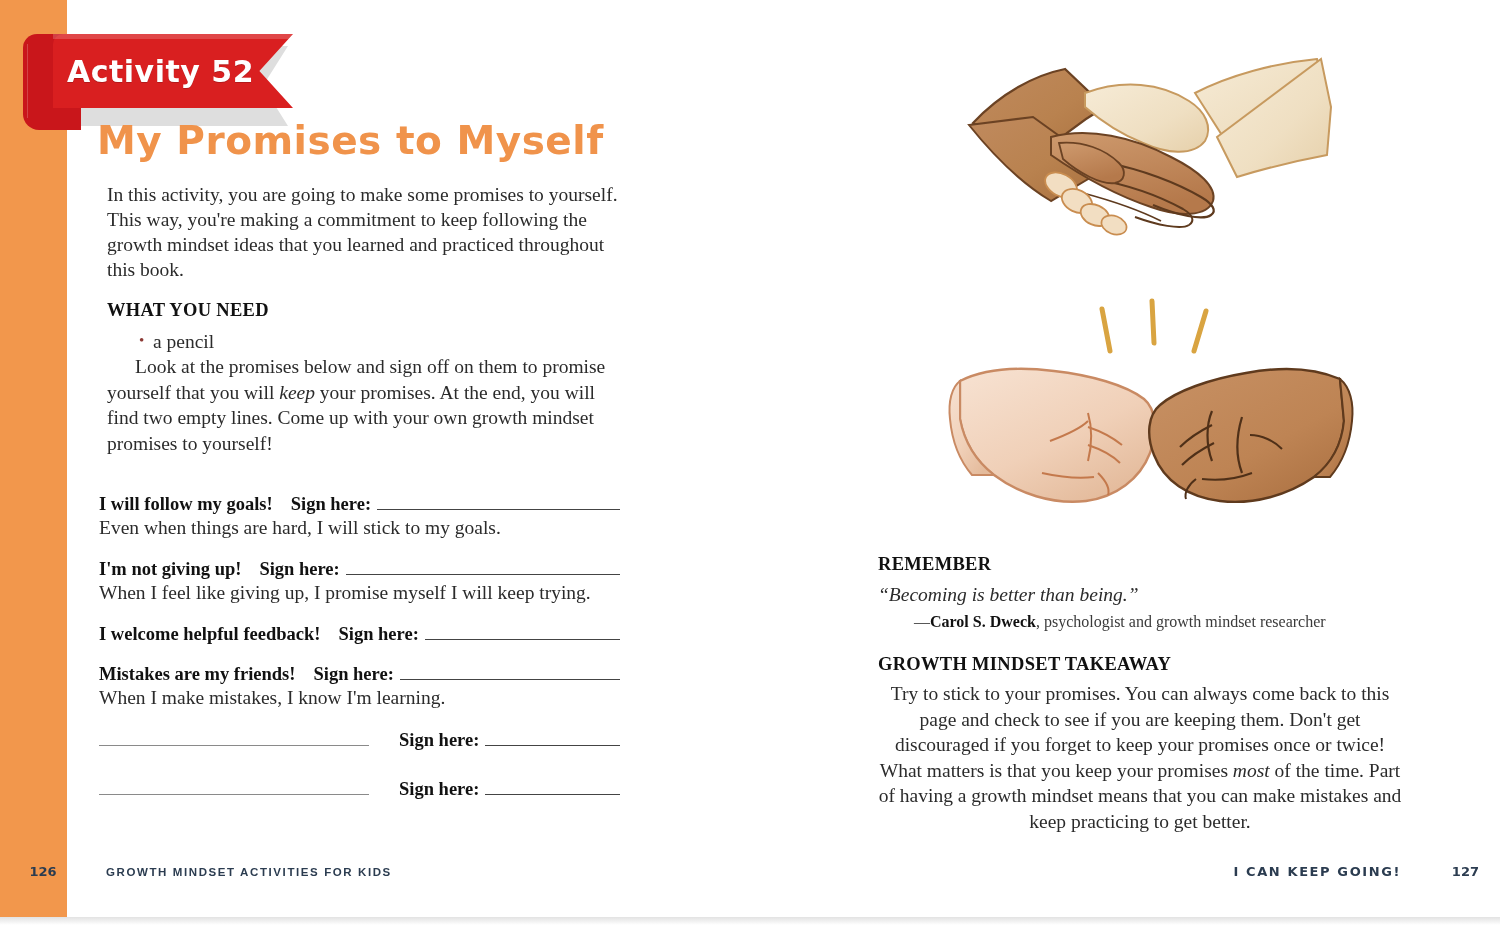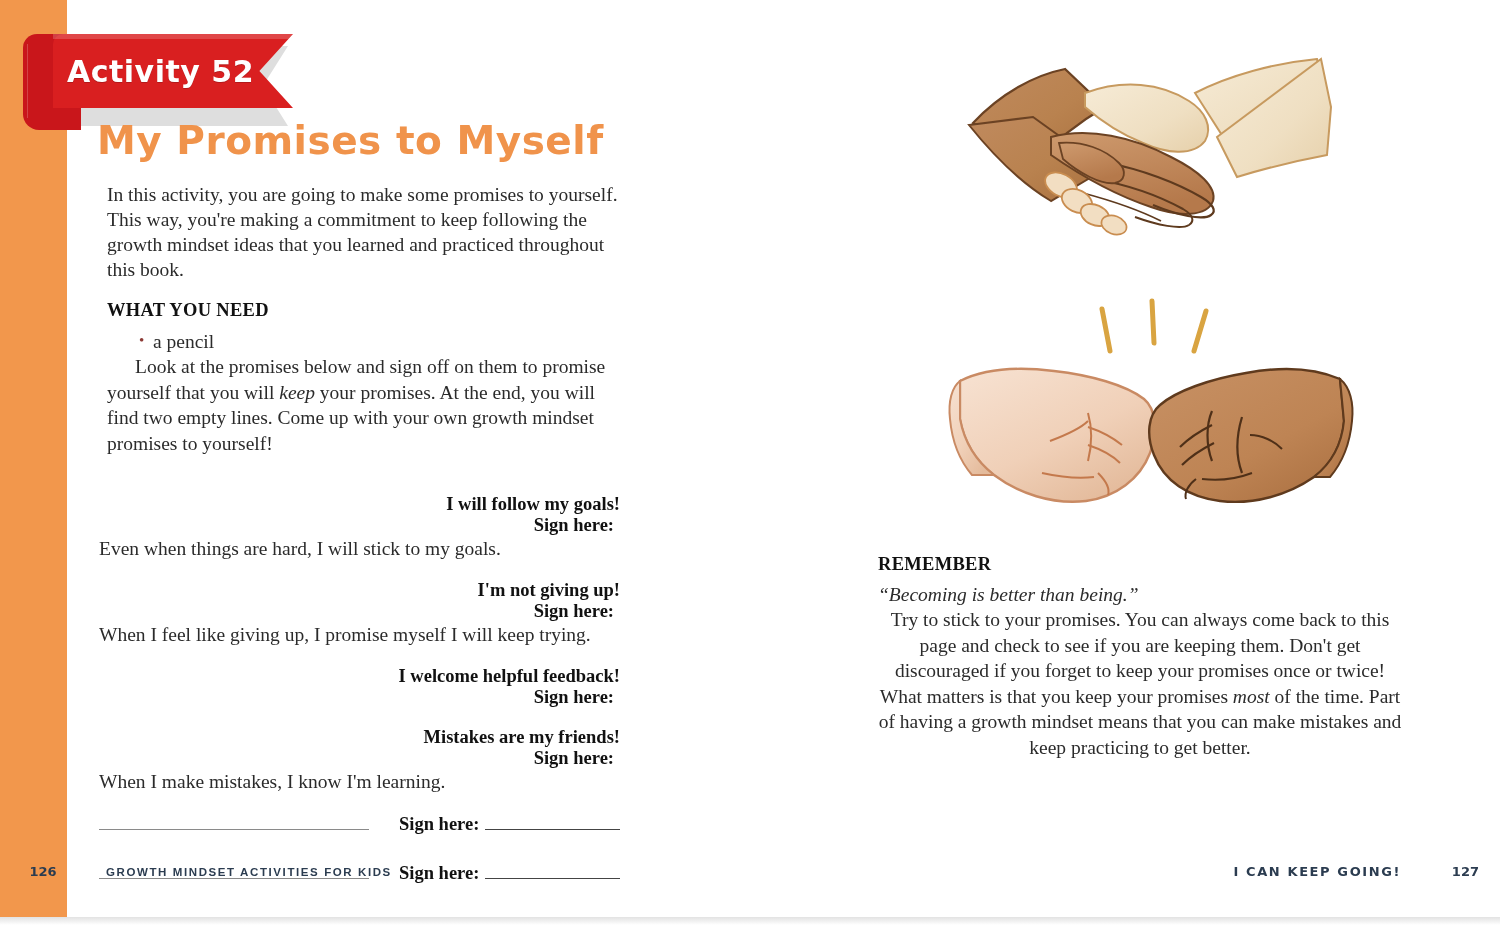--- a/index.html
+++ b/index.html
@@ -183,23 +183,22 @@
   
   .promises {
     position: absolute;
     left: 99px;
     top: 494px;
     width: 521px;
   }
   .promise-block { margin-bottom: 19px; }
   .promise-row {
     display: flex;
-    align-items: flex-end;
+    align-items: center;
     width: 100%;
-    flex-direction: column;
   }
   .promise-title {
     font-weight: bold;
     font-size: 18.5px;
     color: #111;
     white-space: nowrap;
   }
   .sign-group {
     display: flex;
     align-items: baseline;
@@ -545,21 +544,23 @@
       <path d="M312 122 C306 142 306 162 312 178" fill="none" stroke="#4F3018" stroke-width="2.2"></path>
       <path d="M320 140 C332 140 344 146 352 154" fill="none" stroke="#4F3018" stroke-width="2"></path>
       <path d="M322 178 C306 184 288 186 272 184" fill="none" stroke="#4F3018" stroke-width="2"></path>
       <path d="M266 184 C258 190 254 198 256 204" fill="none" stroke="#4F3018" stroke-width="2"></path>
     </svg>
   </div>
 
   <div class="rp-text">
     <div class="remember-head">REMEMBER</div>
     <div class="quote">“Becoming is better than being.”</div>
-
+    <div class="attribution"><span>—</span><b>Carol S. Dweck</b><span>, psychologist and growth mindset researcher</span></div>
+
+    <div class="takeaway-head">GROWTH MINDSET TAKEAWAY</div>
     <div class="takeaway-body"><span>Try to stick to your promises. You can always come back to this page and check to see if you are keeping them. Don't get discouraged if you forget to keep your promises once or twice! What matters is that you keep your promises </span><em>most</em><span> of the time. Part of having a growth mindset means that you can make mistakes and keep practicing to get better.</span></div>
   </div>
 
   <div class="footer-right">
     <span class="runhead-right">I CAN KEEP GOING!</span>
     <span class="folio-right">127</span>
   </div>
 
   <div class="page-bottom-shadow"></div>
 </div>

